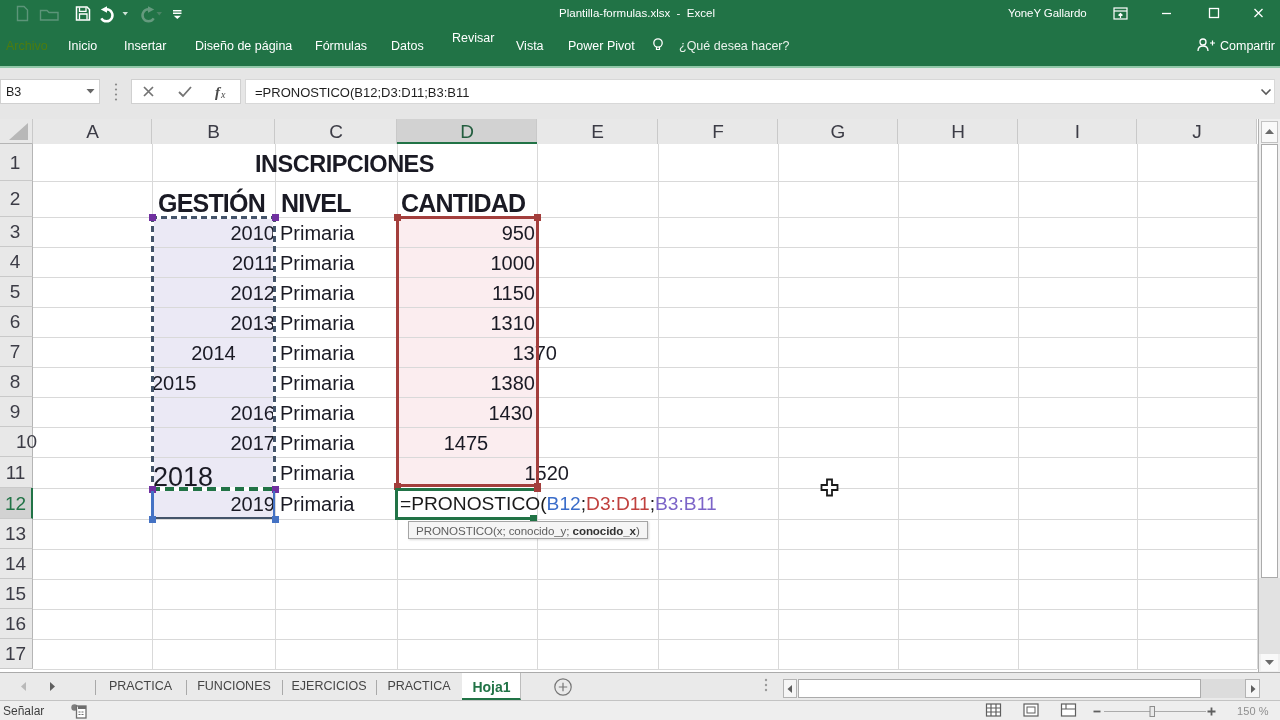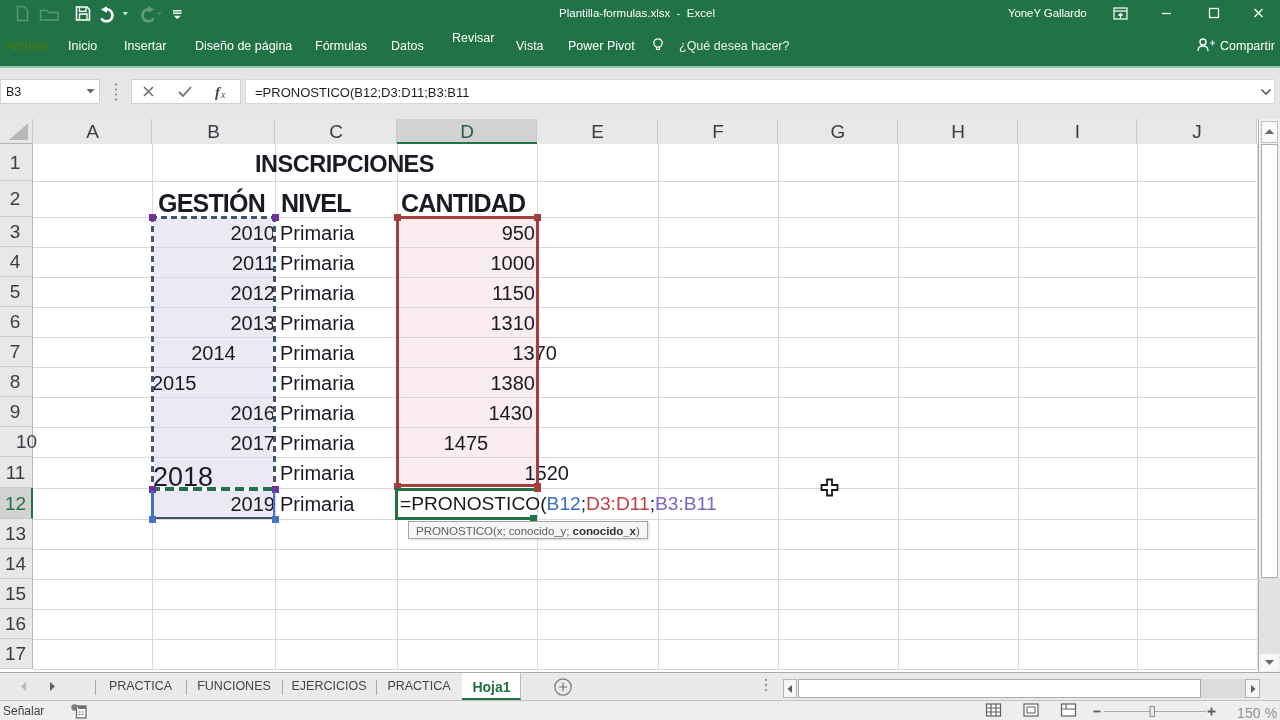--- a/index.html
+++ b/index.html
@@ -308,12 +308,12 @@
 <rect x="77.5" y="2" width="14" height="12" fill="#fff"></rect>
 <path d="M82 2 v5 M82 7 h-4.5 M82 7 h9.5" stroke-width="1.1"></path>
 </g>
 </svg>
 <svg class="ab" style="left:1090px;top:702px" width="140" height="17" viewBox="0 0 140 17">
 <path d="M3.5 9.5 h7" stroke="#5f5f5f" stroke-width="1.8"></path>
 <path d="M14 9.5 h102" stroke="#ababab" stroke-width="1.2"></path>
 <rect x="60" y="4.5" width="4.5" height="10" fill="#e9e9e9" stroke="#8c8c8c" stroke-width="1"></rect>
 <path d="M117.5 9.5 h8 M121.5 5.5 v8" stroke="#5f5f5f" stroke-width="1.8"></path>
 </svg>
-<div class="tx" style="left:1237px;top:705px;font-size:14px;color:#8f8f8f;letter-spacing:0.1px;">150 %</div>
+<div class="tx" style="left:1237px;top:705px;font-size:11px;color:#8f8f8f;letter-spacing:0.1px;">150 %</div>
 </body></html>

